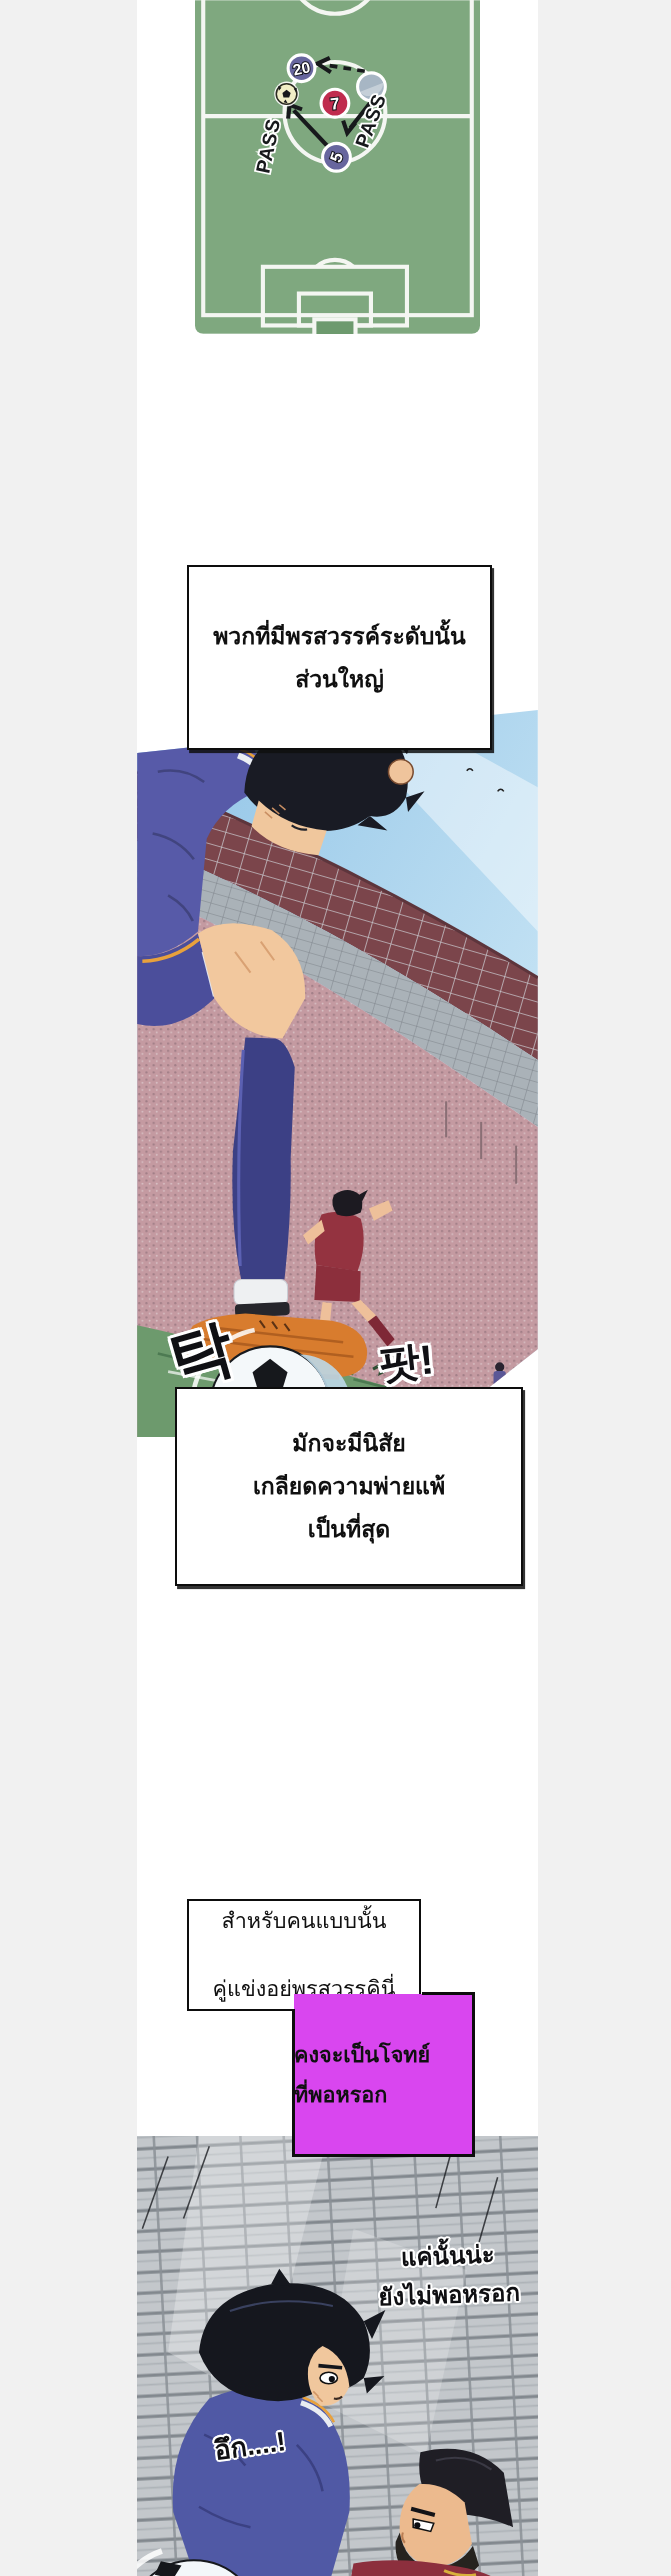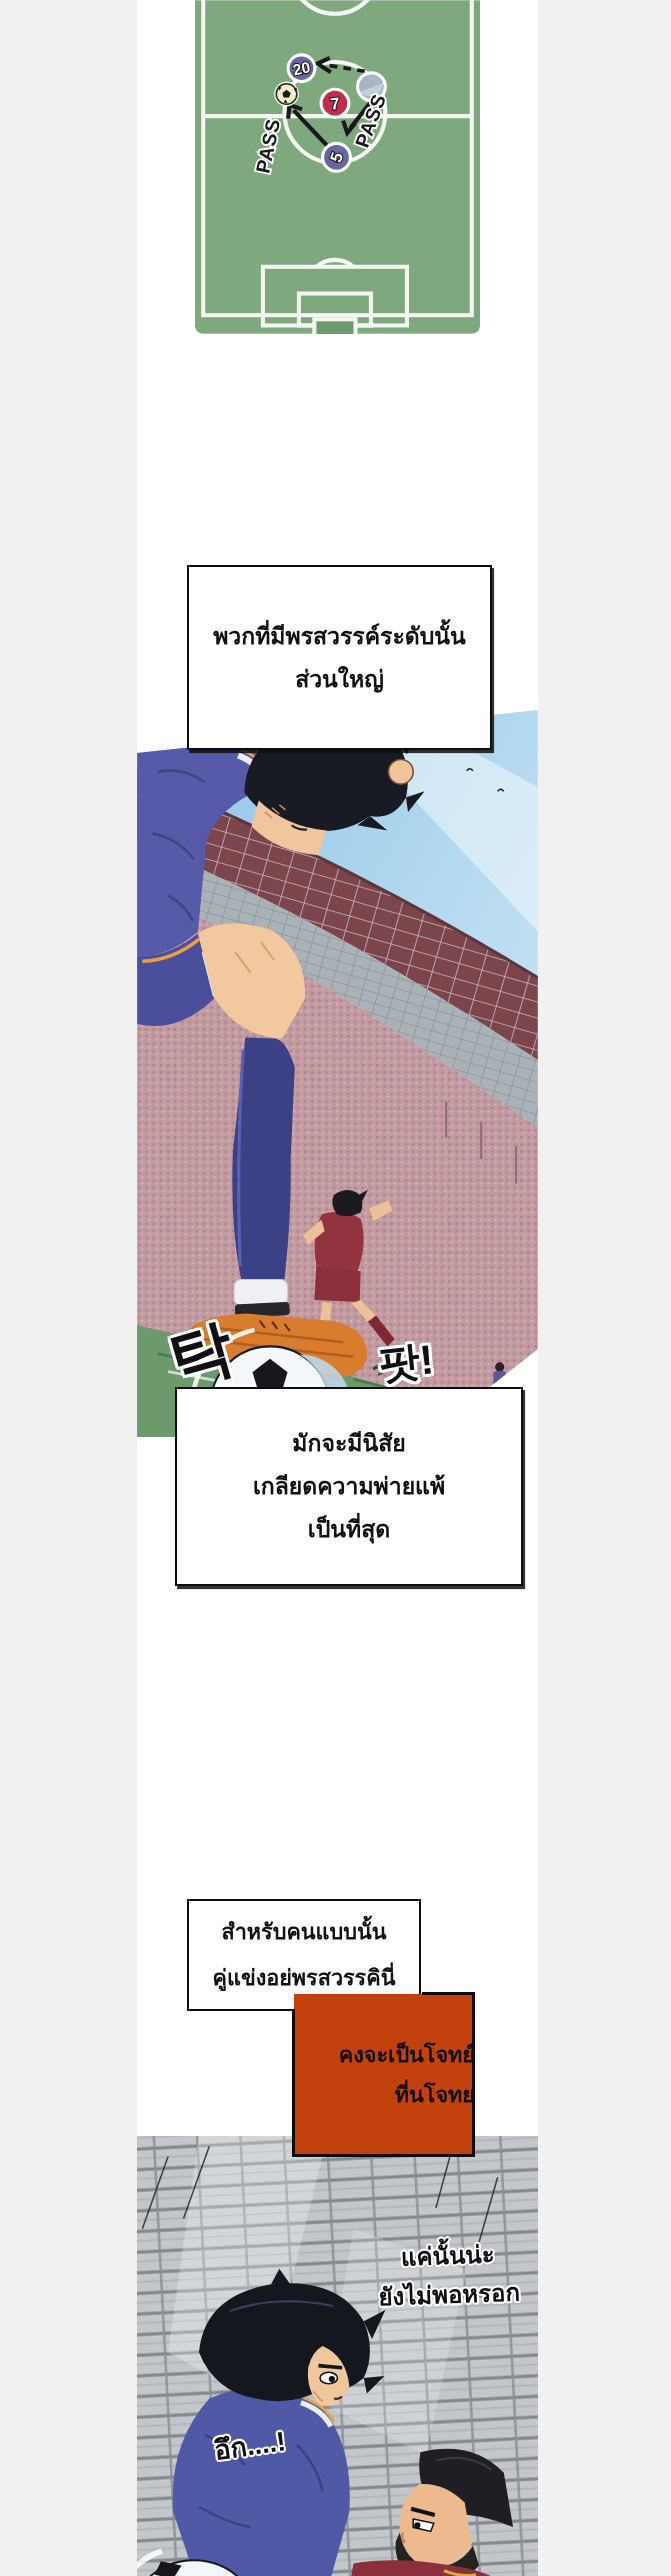--- a/index.html
+++ b/index.html
@@ -6,23 +6,23 @@
   .page{position:relative;width:672px;height:3709px;background:#f1f1f1;overflow:hidden;
         font-family:"Liberation Sans","DejaVu Sans",sans-serif;}
   .strip{position:absolute;left:137px;top:0;width:401px;height:3709px;background:#ffffff;}
   
   .board{position:absolute;left:195px;top:0;width:285px;height:334px;border-radius:0 0 8.2px 8.2px;overflow:hidden;}
   
   .nbox{position:absolute;background:#fff;border:2.6px solid #0d0d0d;box-shadow:2.1px 3.1px 0 rgba(15,15,15,.85);
         display:flex;flex-direction:column;justify-content:center;align-items:center;z-index:30;
         color:#101010;font-weight:700;text-align:center;}
   .nboxflat{position:absolute;background:#fff;border:2.6px solid #0d0d0d;z-index:30;display:flex;flex-direction:column;
-        justify-content:center;align-items:center;color:#101010;font-weight:700;text-align:center;gap:6px;}
-  .nboxplain{position:absolute;background:#c2410c;z-index:31;display:flex;flex-direction:column;justify-content:center;
-        align-items:flex-end;color:#101010;font-weight:700;text-align:center;}
+        justify-content:space-between;align-items:center;color:#101010;font-weight:400;text-align:center;gap:6px;}
+  .nboxplain{position:absolute;background:#d946ef;z-index:31;display:flex;flex-direction:column;justify-content:center;
+        align-items:flex-start;color:#101010;font-weight:700;text-align:center;}
   .seg{position:absolute;background:#0d0d0d;z-index:32;}
   .ln{white-space:nowrap;}
   .f44{font-size:23px;line-height:43px;}
   .f42{font-size:21.6px;line-height:40px;}
   
   .panel{position:absolute;z-index:1;overflow:hidden;}
   
   .otext{position:absolute;z-index:6;font-weight:800;color:#0f0f12;white-space:nowrap;text-align:center;
      text-shadow:-1.5px -1.5px 0 #fff,1.5px -1.5px 0 #fff,-1.5px 1.5px 0 #fff,1.5px 1.5px 0 #fff,0 -2.1px 0 #fff,0 2.1px 0 #fff,-2.1px 0 0 #fff,2.1px 0 0 #fff;}
   .sfxk{position:absolute;z-index:6;font-weight:800;white-space:nowrap;
@@ -190,21 +190,21 @@
     <div class="ln f44">พวกที่มีพรสวรรค์ระดับนั้น</div>
     <div class="ln f44">ส่วนใหญ่</div>
   </div>
 
   <div class="nboxflat" style="left:187px;top:1899px;width:230px;height:108px;">
     <div class="ln f42">สำหรับคนแบบนั้น</div>
     <div class="ln f42">คู่แข่งอย่พรสวรรคินี่</div>
   </div>
   <div class="nboxplain" style="left:294px;top:1994px;width:181px;height:162px;">
     <div class="ln f42">คงจะเป็นโจทย์</div>
-    <div class="ln f42">ที่นโจทย</div>
+    <div class="ln f42">ที่พอหรอก</div>
   </div>
   <div class="seg" style="left:292px;top:2009px;width:2.6px;height:147px;"></div>
   <div class="seg" style="left:292px;top:2154px;width:183px;height:2.6px;"></div>
   <div class="seg" style="left:472px;top:1994px;width:2.6px;height:162px;"></div>
   <div class="seg" style="left:422px;top:1992px;width:53px;height:2.6px;"></div>
 
   <div class="panel" style="left:137px;top:2136px;width:401px;height:656px;
               clip-path:polygon(0px 0px,401px 0px,401px 533px,0px 656px);">
     <svg width="401" height="656" viewBox="0 0 778 1274">
       <defs>

